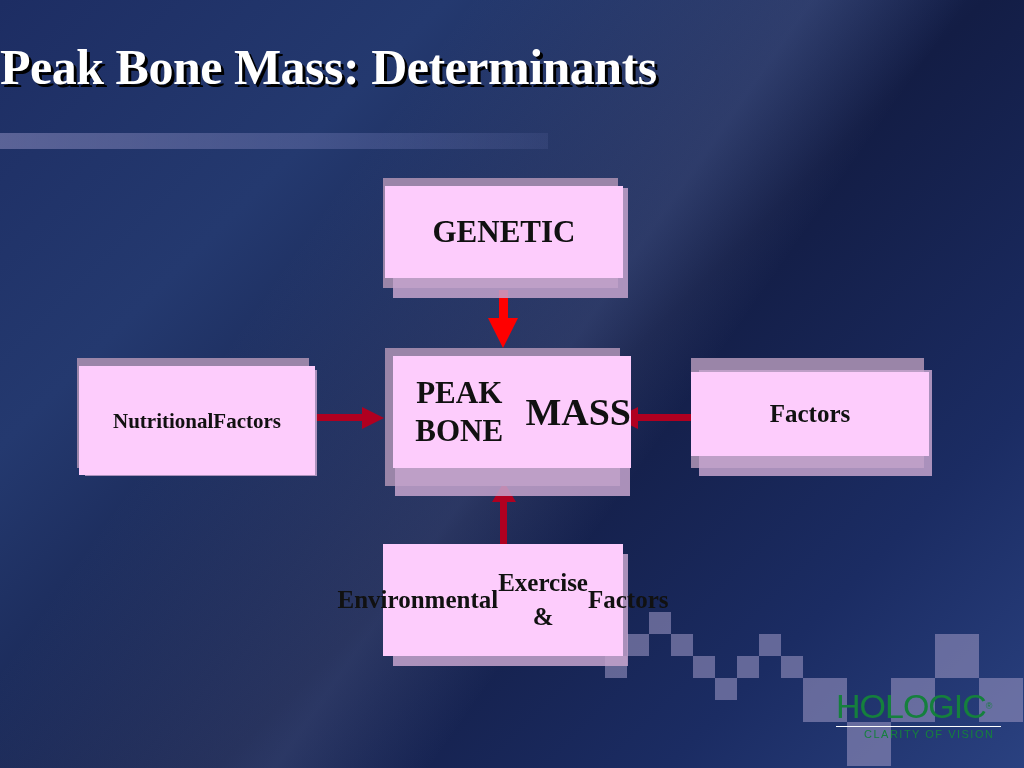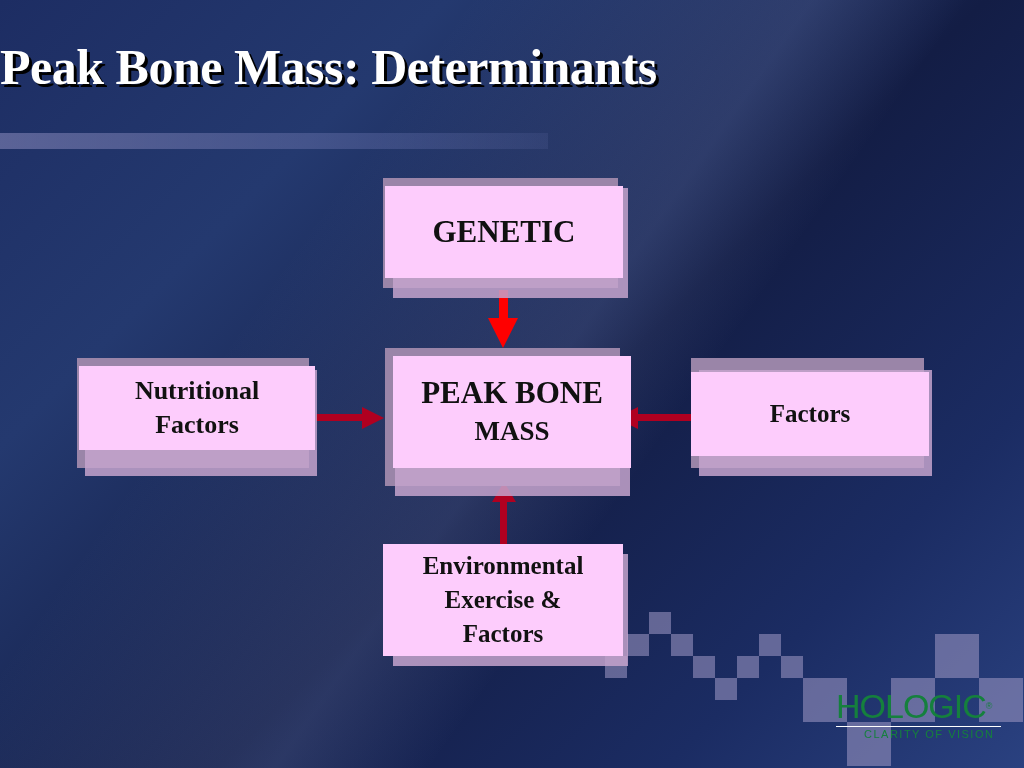--- a/index.html
+++ b/index.html
@@ -8,21 +8,21 @@
       linear-gradient(125deg, rgba(255,255,255,0) 30%, rgba(150,170,230,0.18) 52%, rgba(255,255,255,0) 62%),
       linear-gradient(135deg,#1d2d63 0%,#24396f 25%,#131d45 55%,#1b2c63 80%,#2a4180 100%);
     font-family:"Liberation Serif",serif;}
   .streak{position:absolute;left:0;top:133px;width:548px;height:16px;
     background:linear-gradient(90deg,rgba(140,140,190,0.55),rgba(110,120,180,0.35) 70%,rgba(110,120,180,0.15));}
   .title{position:absolute;left:0;top:38px;width:1024px;text-align:left;color:#fff;
     font-size:50px;font-weight:bold;text-shadow:3px 3px 0 #000;letter-spacing:-0.5px;}
   .box{position:absolute;}
   .box .back{position:absolute;background:#9a85a8;}
   .box .mid{position:absolute;background:#c4a3cc;}
-  .box .front{position:absolute;background:#fdccfc;display:flex;flex-direction:column;
+  .box .front{position:absolute;background:#fdccfc;display:flex;flex-direction:row;
     align-items:center;justify-content:center;text-align:center;color:#111;font-weight:bold;}
   .arrow{position:absolute;}
   .sq{position:absolute;background:rgba(150,145,190,0.6);}
   .logo{position:absolute;left:836px;top:688px;width:170px;color:#15803d;font-family:"Liberation Sans",sans-serif;}
   .logo .name{font-size:34px;font-weight:normal;letter-spacing:-1px;line-height:36px;}
   .logo .reg{font-size:9px;vertical-align:top;}
   .logo .rule{height:1px;background:#fff;width:165px;margin-top:2px;}
   .logo .tag{font-size:11px;letter-spacing:1.5px;margin-left:28px;margin-top:1px;}
 </style>
 </head>
@@ -72,28 +72,28 @@
   <div class="front" style="left:2px;top:8px;width:238px;height:92px;font-size:31px;line-height:38px">
     <span>GENETIC</span>
   </div>
 </div>
 
 <div class="box" style="left:385px;top:348px">
   <div class="back" style="left:0;top:0;width:235px;height:138px"></div>
   <div class="mid" style="left:10px;top:10px;width:235px;height:138px;opacity:0.85"></div>
   <div class="front" style="left:8px;top:8px;width:238px;height:112px">
     <span style="font-size:31px;line-height:38px">PEAK BONE</span>
-    <span style="font-size:27px;line-height:38px">MASS</span>
+    <span style="font-size:38px;line-height:38px">MASS</span>
   </div>
 </div>
 
 <div class="box" style="left:77px;top:358px">
   <div class="back" style="left:0;top:0;width:232px;height:110px"></div>
   <div class="mid" style="left:8px;top:12px;width:232px;height:106px;opacity:0.85"></div>
-  <div class="front" style="left:2px;top:8px;width:236px;height:84px;font-size:26px;line-height:34px">
+  <div class="front" style="left:2px;top:8px;width:236px;height:109px;font-size:21px;line-height:34px">
     <span>Nutritional</span>
     <span>Factors</span>
   </div>
 </div>
 
 <div class="box" style="left:691px;top:358px">
   <div class="back" style="left:0;top:0;width:233px;height:110px"></div>
   <div class="mid" style="left:8px;top:12px;width:233px;height:106px;opacity:0.85"></div>
   <div class="front" style="left:0;top:14px;width:238px;height:84px;font-size:25px;line-height:34px">
     <span>Factors</span>

